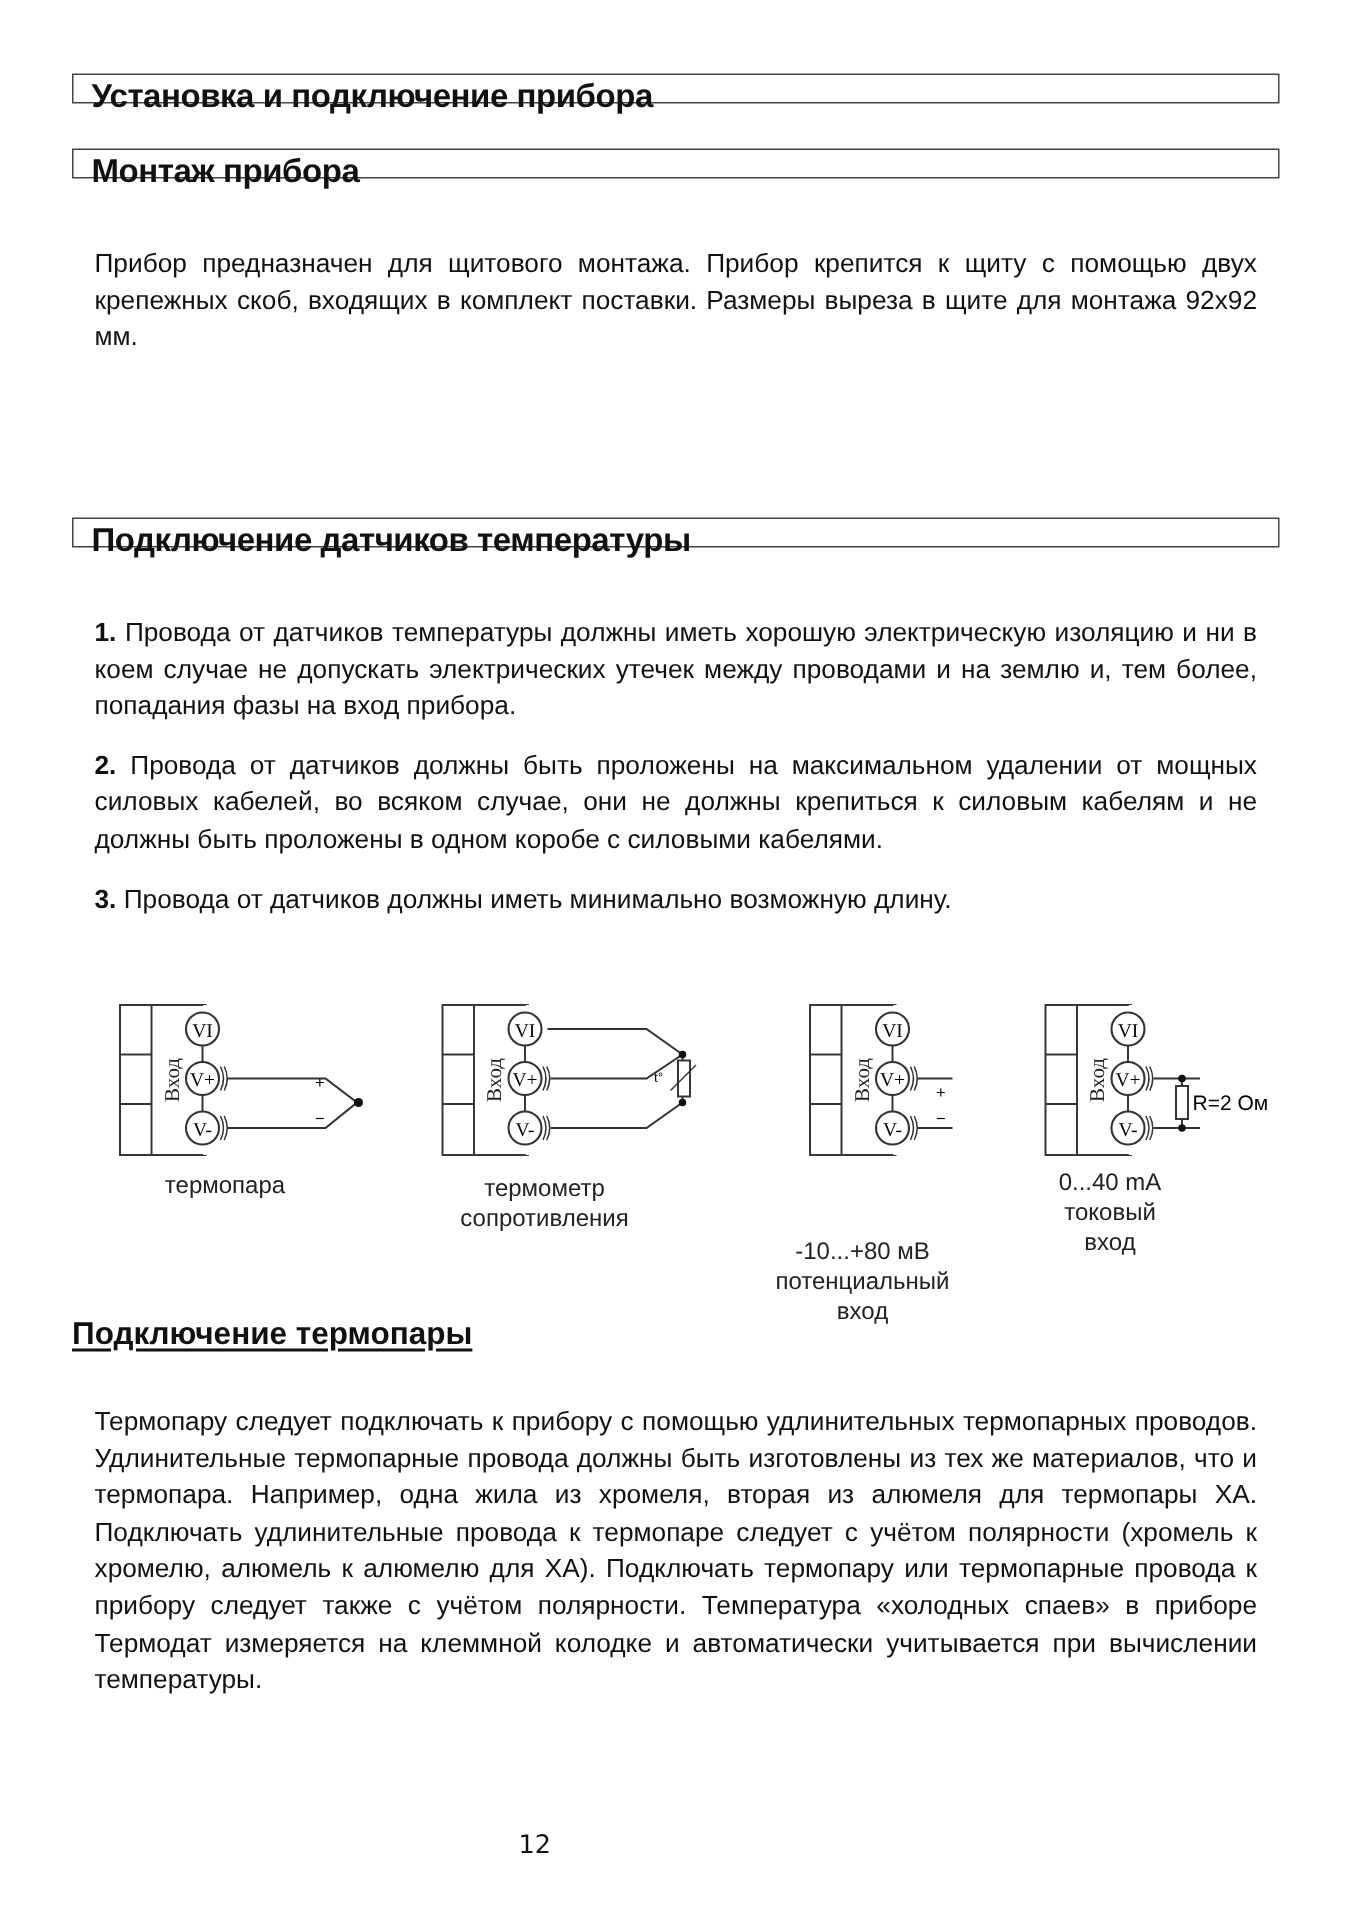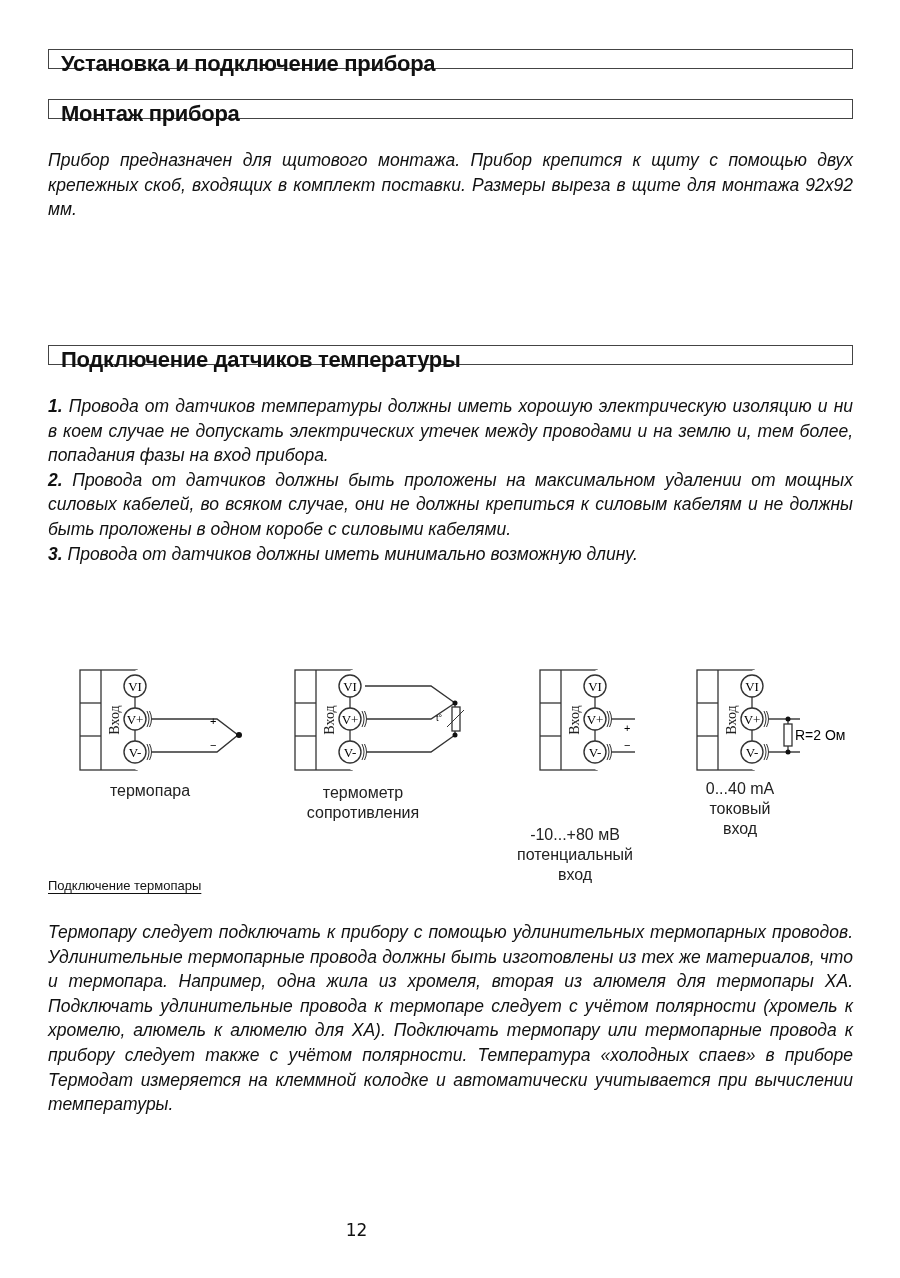--- a/index.html
+++ b/index.html
@@ -9,25 +9,25 @@
     position: absolute; left: 0; width: 805px; height: 20px;
     border: 1.5px solid #444; box-sizing: border-box;
     font-family: "Liberation Sans", sans-serif; font-weight: bold; font-size: 22px;
     line-height: 28px; padding-left: 12px; letter-spacing: -0.3px;
   }
   .para {
     position: absolute; left: 0; width: 805px;
     font-family: "Liberation Sans", sans-serif; font-size: 17.5px; line-height: 24.6px;
     text-align: justify; margin: 0;
   }
-  .para p { margin: 0; text-align: justify; font-style: italic; }
+  .para p { margin: 15px; text-align: justify; }
   .para b { font-weight: bold; }
   .subhead {
     position: absolute; left: 0;
-    font-family: "Liberation Sans", sans-serif; font-weight: normal; font-size: 13px;
+    font-family: "Liberation Sans", sans-serif; font-weight: bold; font-size: 21px;
     text-decoration: underline; text-underline-offset: 3px;
   }
   .cap {
     position: absolute; font-family: "Liberation Sans", sans-serif; font-size: 16px;
     line-height: 20px; text-align: center; color: #222;
   }
   .pagenum {
     position: absolute; left: 0; width: 713px; top: 1220px; text-align: center;
     font-family: "DejaVu Sans", sans-serif; font-size: 17px; color: #111;
   }

